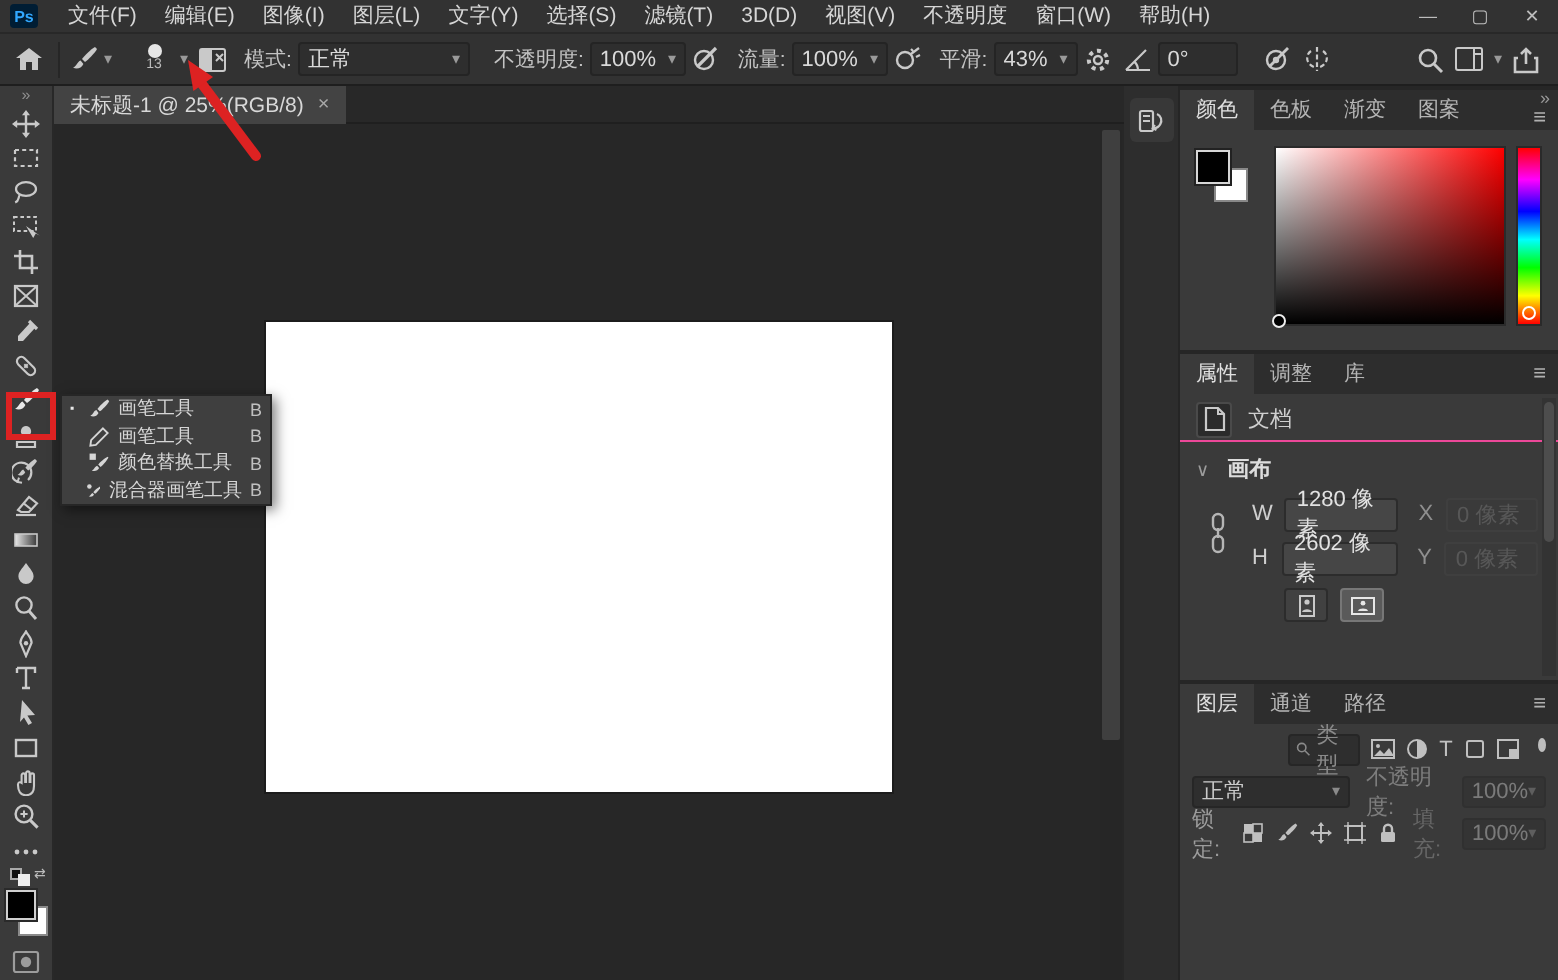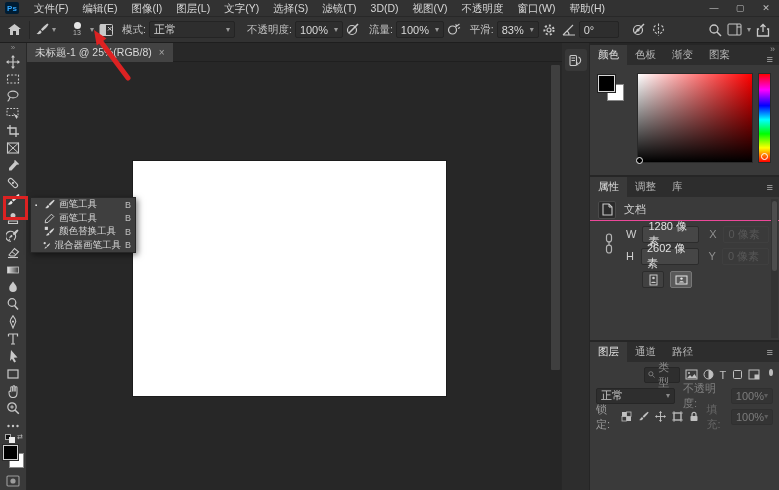--- a/index.html
+++ b/index.html
@@ -196,21 +196,21 @@
       <span class="chev">▾</span>
     </div>
     <div class="icon-btn">
       <svg width="15" height="15" viewBox="0 0 15 15">
           <circle cx="6.5" cy="8" r="4" fill="none" stroke="#c9c9c9" stroke-width="1.2"></circle>
           <path d="M9.5 5L13.5 2M12 6.5l2-1M10.5 3.5l-1-1" stroke="#c9c9c9" stroke-width="1.1"></path>
         </svg>
     </div>
     <span class="ob-label">平滑:</span>
     <div class="ob-select" style="width:42px">
-      <span>83%</span>
+      <span>43%</span>
       <span class="chev">▾</span>
     </div>
     <div class="icon-btn">
       <svg width="14" height="14" viewBox="0 0 14 14">
           <circle cx="7" cy="7" r="2" fill="none" stroke="#c9c9c9" stroke-width="1.2"></circle>
           <circle cx="7" cy="7" r="4.6" fill="none" stroke="#c9c9c9" stroke-width="2" stroke-dasharray="2 2.2"></circle>
         </svg>
     </div>
     <div class="icon-btn">
       <svg width="15" height="14" viewBox="0 0 15 14">
@@ -470,20 +470,24 @@
         <div class="panel-menu">≡</div>
       </div>
       <div class="pp-row pp-docrow">
         <div class="pp-docicon">
           <svg width="11" height="13" viewBox="0 0 11 13">
               <path d="M1 1h6l3 3v8H1z" fill="none" stroke="#c9c9c9" stroke-width="1.1"></path>
               <path d="M7 1v3h3" fill="none" stroke="#c9c9c9" stroke-width="1"></path>
             </svg>
         </div>
         <span>文档</span>
+      </div>
+      <div class="pp-section">
+        <span class="chev">∨</span>
+        <span>画布</span>
       </div>
       <div class="pp-grid">
         <div class="pp-link">
           <svg width="10" height="22" viewBox="0 0 10 22">
               <rect x="2.5" y="1" width="5" height="8" rx="2.5" fill="none" stroke="#b5b5b5" stroke-width="1.2"></rect>
               <rect x="2.5" y="12" width="5" height="8" rx="2.5" fill="none" stroke="#b5b5b5" stroke-width="1.2"></rect>
               <path d="M5 8v5" stroke="#b5b5b5" stroke-width="1.2"></path>
             </svg>
         </div>
         <div class="pp-fieldrow">

